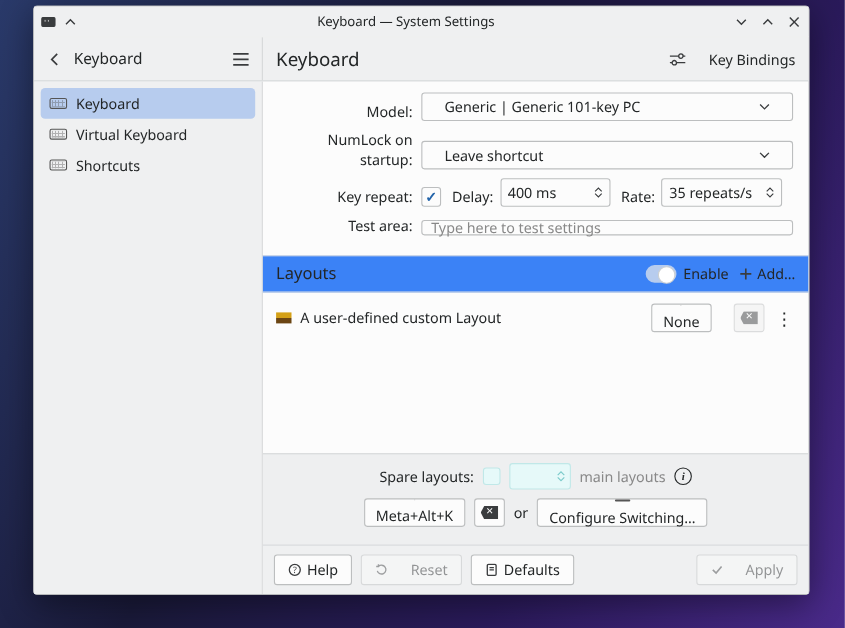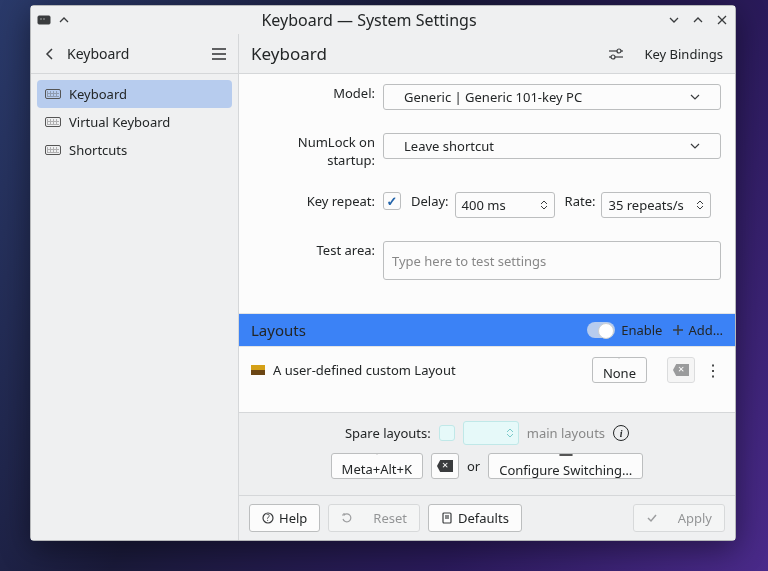--- a/index.html
+++ b/index.html
@@ -19,21 +19,21 @@
     display: flex; flex-direction: column;
     box-shadow: 0 8px 30px rgba(0,0,0,0.4);
   }
   .titlebar {
     height: 28px; display: flex; align-items: center;
     background: #eff0f1;
     border-bottom: 1px solid #f0f0f0;
     padding: 0 6px;
   }
   .titlebar .left { display: flex; gap: 6px; align-items: center; }
-  .titlebar .title { flex: 1; text-align: center; font-size: 16px; color: #232627; }
+  .titlebar .title { flex: 1; text-align: center; font-size: 12px; color: #232627; }
   .titlebar .right { display: flex; gap: 10px; align-items: center; }
   .ticon { width: 14px; height: 14px; display: flex; align-items: center; justify-content: center; cursor: pointer; }
   .ticon svg { stroke: #3a3c3e; }
 
   .header {
     height: 40px; display: flex; align-items: center;
     background: #eff0f1;
     border-bottom: 1px solid #d5d7d9;
   }
   .header-left {
@@ -53,21 +53,21 @@
     display: flex; align-items: center; gap: 8px;
     padding: 5px 8px; border-radius: 4px; cursor: pointer;
     font-size: 13px;
   }
   .sidebar-item.active { background: #b7ccee; }
   .kbd-icon { width: 16px; height: 10px; border: 1px solid #555; border-radius: 2px; position: relative; }
   .kbd-icon::after { content: ""; position: absolute; inset: 1px; background: repeating-linear-gradient(90deg,#555 0 1px, transparent 1px 3px), repeating-linear-gradient(0deg,#555 0 1px, transparent 1px 3px); opacity: 0.4; }
 
   .main { flex: 1; display: flex; flex-direction: column; background: #fcfcfc; }
   .form { padding: 10px 14px; }
-  .form-row { display: flex; align-items: flex-start; margin-bottom: 23px; }
+  .form-row { display: flex; align-items: flex-end; margin-bottom: 8px; }
   .form-label { width: 130px; text-align: right; padding-right: 8px; font-size: 13px; }
   .select {
     flex: 1; height: 26px; border: 1px solid #bcbebf; border-radius: 3px;
     background: #fcfcfc; display: flex; align-items: center; padding: 0 20px;
     cursor: pointer; font-size: 13px; position: relative;
   }
   .select .val { flex: 1; }
   .chev-down { width: 10px; height: 6px; }
   .checkbox {
     width: 18px; height: 18px; border: 1px solid #bcbebf; border-radius: 3px;
@@ -76,21 +76,21 @@
   }
   .checkbox.checked::after { content: "✓"; color: #2364aa; font-size: 13px; font-weight: bold; }
   .spin {
     height: 26px; border: 1px solid #bcbebf; border-radius: 3px; background: #fcfcfc;
     display: flex; align-items: center; padding: 0 6px; font-size: 13px;
   }
   .spin .sval { flex: 1; }
   .spinbtns { display: flex; flex-direction: column; gap: 0; margin-left: 4px; }
   .spinbtns svg { display: block; }
   .textin {
-    flex: 1; height: 39px; border: 1px solid #bcbebf; border-radius: 3px;
+    flex: 1; height: 14px; border: 1px solid #bcbebf; border-radius: 3px;
     background: #fcfcfc; padding: 0 8px; font-size: 13px; color: #888;
     display: flex; align-items: center;
   }
 
   .layouts-bar {
     display: flex; align-items: center; padding: 6px 12px;
     border-top: 1px solid #e3e4e5; border-bottom: 1px solid #e3e4e5;
     background: #3b82f6;
   }
   .layouts-title { font-size: 15px; flex: 1; }

